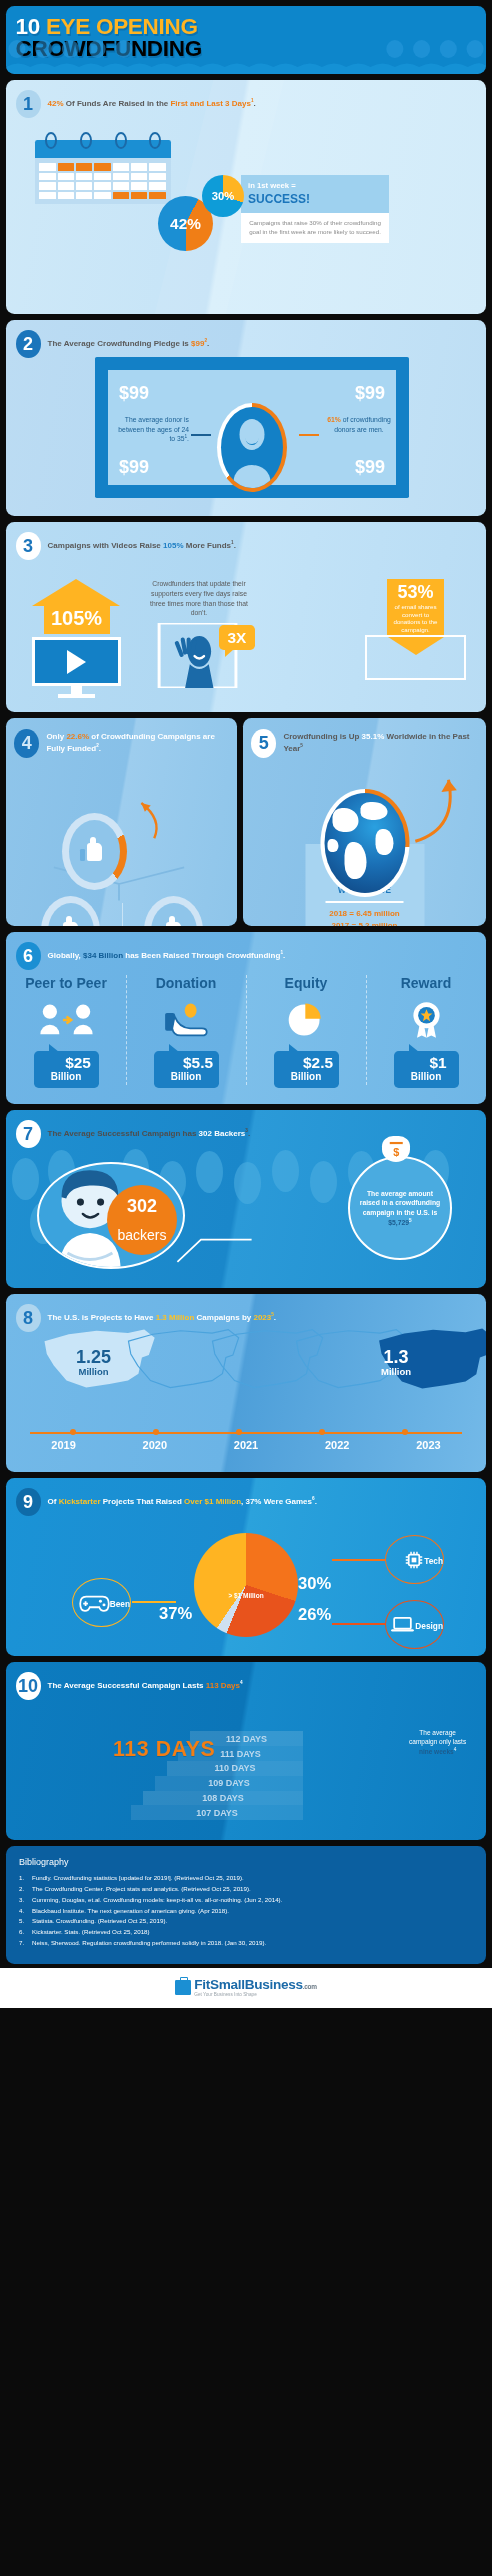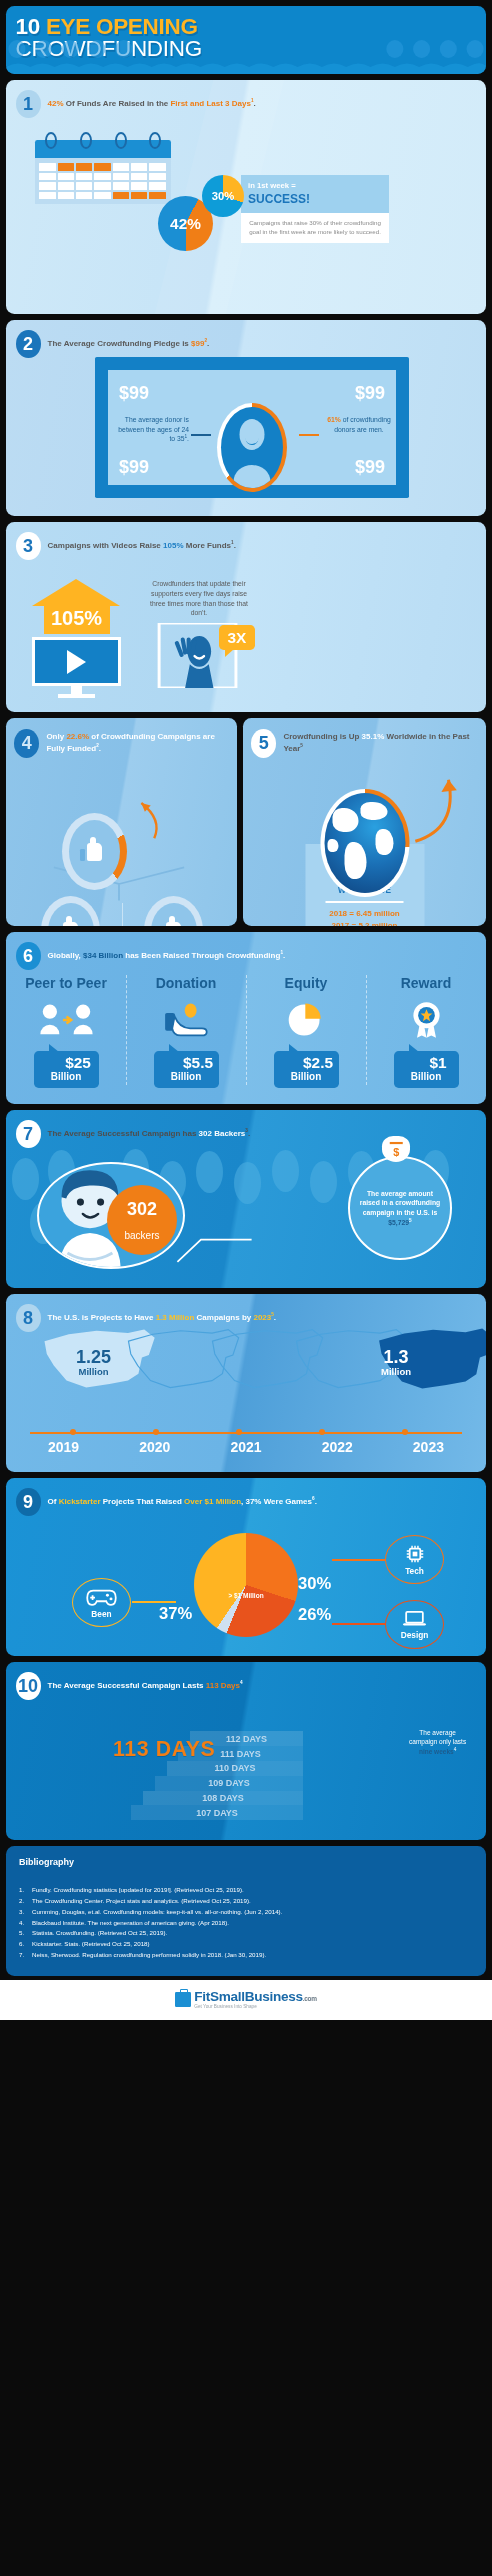--- a/index.html
+++ b/index.html
@@ -45,21 +45,21 @@
   #header {
     background: #0d86cb;
     border-radius: 8.3px;
     margin: 6px 6px 6px 6px;
     padding: 9.5px 9.5px 13px 9.5px;
     position: relative;
     overflow: hidden;
   }
   #header .dots { position:absolute; left:0; bottom:16.6px; width:100%; height:18px; opacity:.55;}
   .hl1 { font-size: 22.5px; font-weight: bold; letter-spacing:-0.3px; line-height: 1.02; text-shadow: 1.2px 1.8px 0 rgba(0,60,110,.28);}
-  .hl2 { font-size: 22.5px; font-weight: normal; color:#ffffff; letter-spacing:-0.3px; line-height: 1.02; text-shadow: 1.2px 1.8px 0 rgba(0,60,110,.28);}
+  .hl2 { font-size: 22.5px; font-weight: bold; color:#000000; letter-spacing:-0.3px; line-height: 1.02; text-shadow: 1.2px 1.8px 0 rgba(0,60,110,.28);}
   .hl3 { font-size: 18px; font-weight: normal; text-align:right; color:#fff; letter-spacing:0px; line-height:1.05; text-shadow: 1.2px 1.8px 0 rgba(0,60,110,.22);}
   .hl1 .num { color:#fff; }
   .hl1 .ey  { color:#ffb422; }
   .wave { position:absolute; bottom:-1.2px; left:0; width:100%; height:15.4px; }
 
   
   #sec1 { background: linear-gradient(100deg,#cfe9f8 0%, #c6e4f7 46%, #d9effb 47%, #d2ebf9 100%); height: 234px; }
   #sec1 .num-badge { background:#aed5ee; color:#1b75bb; }
   #sec1 .head-title { color:#5a5a5a; }
   .cal { position:absolute; left:28.5px; top:60px; width:136px; }
@@ -176,68 +176,68 @@
 
   
   #sec7 { background: linear-gradient(100deg,#1f8fd0 0%,#1a87ca 48%,#2b9ad8 49%,#1f8fd0 100%); height: 178px; }
   #sec7 .num-badge { background:#fff; color:#1b75bb; }
   #sec7 .head-title { color:#4e4e4e; }
   .crowd { position:absolute; top:36px;left:0;width:100%;height:142px; overflow:hidden; opacity:.55;}
   .crowd i { position:absolute; background:#4fb0e2; border-radius:50%; }
   .bigcirc { position:absolute; left:31px; top:52px; width:148px;height:107px;border-radius:50%;border:2.4px solid #fff; background:#3ba3dd; overflow:hidden;}
   .b302 { position:absolute; left:101px; top:75px; width:70px;height:70px;border-radius:50%;background:#f07e16;display:flex;flex-direction:column;align-items:center;justify-content:center;z-index:6;gap:12px;}
   .b302 .n { font-size:18px;font-weight:bold;color:#fff;line-height:1;}
-  .b302 .l { font-size:10px;color:#fff;}
+  .b302 .l { font-size:14px;color:#fff;}
   .circ2 { position:absolute; right:34px; top:46px; width:104px;height:104px;border-radius:50%;border:2.4px solid #fff;background:#4aabe0;display:flex;align-items:center;justify-content:center;padding:9.5px;text-align:center;}
   .circ2 p { font-size:6.8px;color:#fff;line-height:1.45;font-weight:bold;}
   .circ2 p b { color:#1c5c8f; }
   .moneybag { position:absolute; right:76px; top:26px; width:28.5px;height:26px;background:#fff;border-radius:40% 40% 50% 50%; z-index:7;}
 
   
   #sec8 { background: linear-gradient(100deg,#73b9e8 0%,#6bb4e6 48%,#4e9fd9 49%,#73b9e8 100%); height: 178px; }
   #sec8 .num-badge { background:#aed5ee; color:#1b75bb; }
   #sec8 .head-title { color:#fff; }
   .maps { position:absolute; top:25px; left:0; width:100%; height:89px;margin-left:24px; }
   .usmap { position:absolute; top:0; width:116px; height:78px; }
   .usmap svg { width:100%; height:100%; }
   .mlabel { position:absolute; text-align:center; z-index:5;}
   .mlabel .big { font-size:18px; font-weight:bold; line-height:1; }
   .mlabel .sm  { font-size:9.5px; font-weight:bold; }
   .tl { position:absolute; left:24px; right:24px; top:138px; height:1.2px; background:#f07e16; }
   .years { position:absolute; left:12px; right:12px; top:145px; display:flex; }
-  .years span { flex:1; text-align:center; font-size:14px; font-weight:bold; color:#fff; }
+  .years span { flex:1; text-align:center; font-size:11px; font-weight:bold; color:#fff; }
   .tdot { position:absolute; top:135px; width:6px;height:6px;border-radius:50%;background:#f07e16; }
 
   
   #sec9 { background: linear-gradient(100deg,#1b93d6 0%,#1a8cd0 48%,#2ba2dc 49%,#1b93d6 100%); height: 178px; }
   #sec9 .num-badge { background:#0f6ba8; color:#fff; }
   #sec9 .head-title { color:#fff; }
   .pie9 { position:absolute; left:50%; transform:translateX(-50%); top:55px; width:104px;height:104px;border-radius:50%;
           background: conic-gradient(from 0deg, #f4731b 0deg 108deg, #e8531c 108deg 202deg, #cfe0f0 202deg 214deg, #ffb422 214deg 360deg); }
   .p9lab { position:absolute; font-size:16.6px; font-weight:bold; color:#fff; }
   .mil { position:absolute; left:50%; transform:translateX(-50%); top:114px; font-size:6.5px; color:#fff; font-weight:bold; }
   .catcell { position:absolute; width:59px; height:49px; border:1.2px solid; border-radius:50%;
-             display:flex;flex-direction:column;align-items:center;justify-content:center; }
+             display:flex;flex-direction:row;align-items:center;justify-content:flex-end; }
   .catcell .cl { font-size:8.3px; font-weight:bold; color:#fff; margin-top:2.4px;}
   .clink { position:absolute; height:1.2px; }
 
   
   #sec10 { background: linear-gradient(100deg,#0d7cc0 0%,#0b75b8 48%,#1689cb 49%,#0d7cc0 100%); height: 178px; }
   #sec10 .num-badge { background:#fff; color:#1b75bb; }
   #sec10 .head-title { color:#fff; }
   .stairs { position:absolute; left:18px; top:42px; width:279px; }
   .step { color:#bcd9ee; font-size:9px; font-weight:bold; text-align:center; padding:2.4px 0; margin-left:auto; }
   .banner113 { position:absolute; left:89px; top:33px; z-index:6; }
   .banner113 .t { font-size:21.3px; font-weight:bold; color:#f07e16; letter-spacing:0.6px; text-shadow:0 1.2px 0 rgba(0,40,80,.25);}
   .nine { position:absolute; right:15.4px; top:66px; width:66px; font-size:6.5px; color:#fff; text-align:center; line-height:1.4;}
   .nine b { color:#1c5c8f; }
 
   
   #bib { background:#0b5fa0; border-radius:8.3px; margin:0 6px 3.6px; padding:10.7px 13px 15.4px; position:relative; }
-  #bib h3 { font-size:9px; font-weight:bold; margin-bottom:18px; }
+  #bib h3 { font-size:9px; font-weight:normal; margin-bottom:6px; }
   #bib ol { list-style:none; counter-reset: b; }
   #bib li { counter-increment:b; font-size:6.2px; line-height:1.75; padding-left:13px; position:relative;}
   #bib li:before { content: counter(b) "."; position:absolute; left:0; }
 
   
   #footer { background:#fff; padding:9.5px 0 10.7px; display:flex; align-items:center; justify-content:center; gap:3.6px; }
   .logo-mark { width:15.4px;height:14.2px;background:#1b8fd3;border-radius:1.2px;position:relative;}
   .logo-mark:before{content:"";position:absolute;left:4.7px;top:-3px;width:6px;height:3.6px;border:1.2px solid #1b8fd3;border-bottom:0;border-radius:1.2px 1.2px 0 0;}
   .logo-txt { font-size:13.6px; font-weight:bold; color:#1b6aa8; letter-spacing:-0.3px;}
   .logo-sub { font-size:4.7px; color:#9aa3aa; }
@@ -406,20 +406,30 @@
           <rect x="20" y="0" width="130" height="110" fill="none" stroke="#fff" stroke-width="5"></rect>
           <ellipse cx="88" cy="48" rx="20" ry="26" fill="#1b6aa8"></ellipse>
           <path d="M72 70 Q88 86 104 70 L112 110 L64 110 Z" fill="#1b6aa8"></path>
           <path d="M58 54 L50 34 M64 50 L60 28 M70 50 L70 28 M76 52 L80 32" stroke="#1b6aa8" stroke-width="7" stroke-linecap="round" fill="none"></path>
           <path d="M80 56 Q88 64 96 56" stroke="#fff" stroke-width="4" fill="none" stroke-linecap="round"></path>
         </svg>
         <div class="bubble3x" style="position:absolute;right:-3.6px;top:2.4px">3X</div>
       </div>
     </div>
 
+    <div class="s3col" style="right:20px;">
+      <div class="env">
+        <div class="env-down">
+          <div class="big">53%</div>
+          <div class="sm">of email shares convert to donations to the campaign.</div>
+        </div>
+        <div class="env-tip"></div>
+        <div class="env-box"></div>
+      </div>
+    </div>
   </div>
 
   <div class="row2">
 
     <div id="sec4">
       <div class="head-row" style="padding:10.7px 8.3px 3.6px 8.3px">
         <div class="num-badge">4</div>
         <div class="head-title">
           <span>Only </span><span class="o">22.6%</span><span> of Crowdfunding Campaigns are Fully Funded</span><span class="sup">2</span><span>.</span>
         </div>

